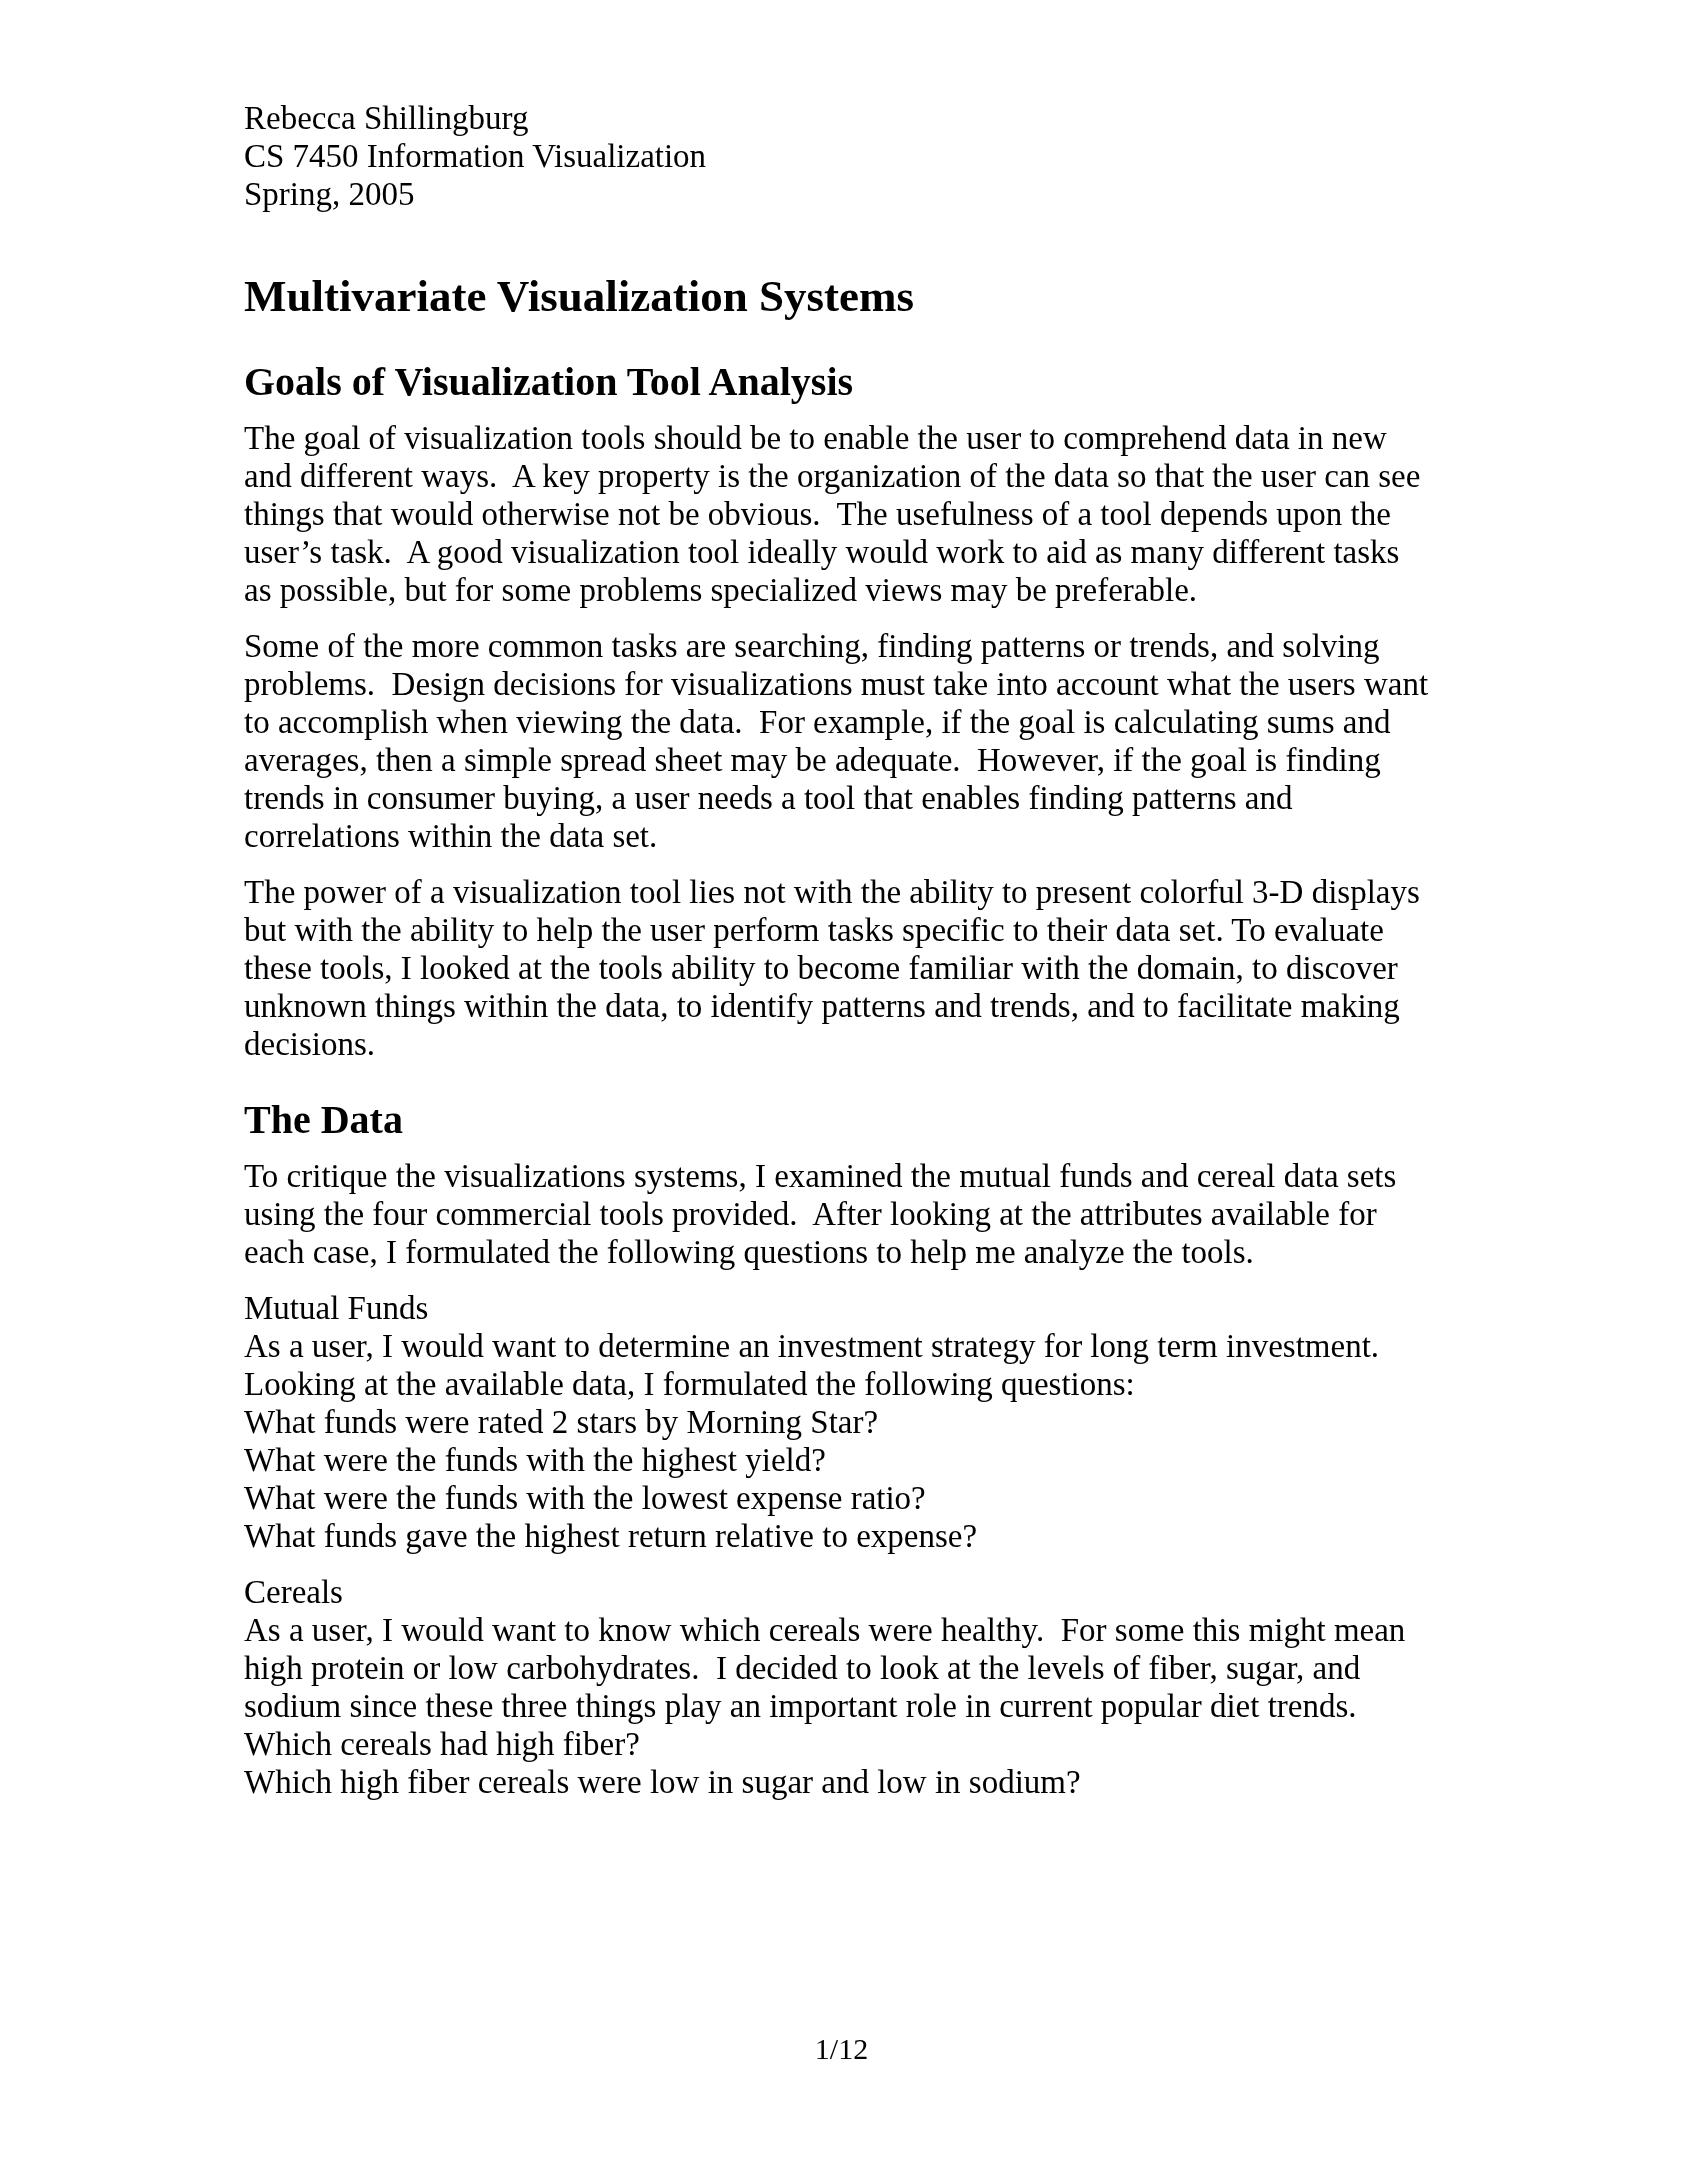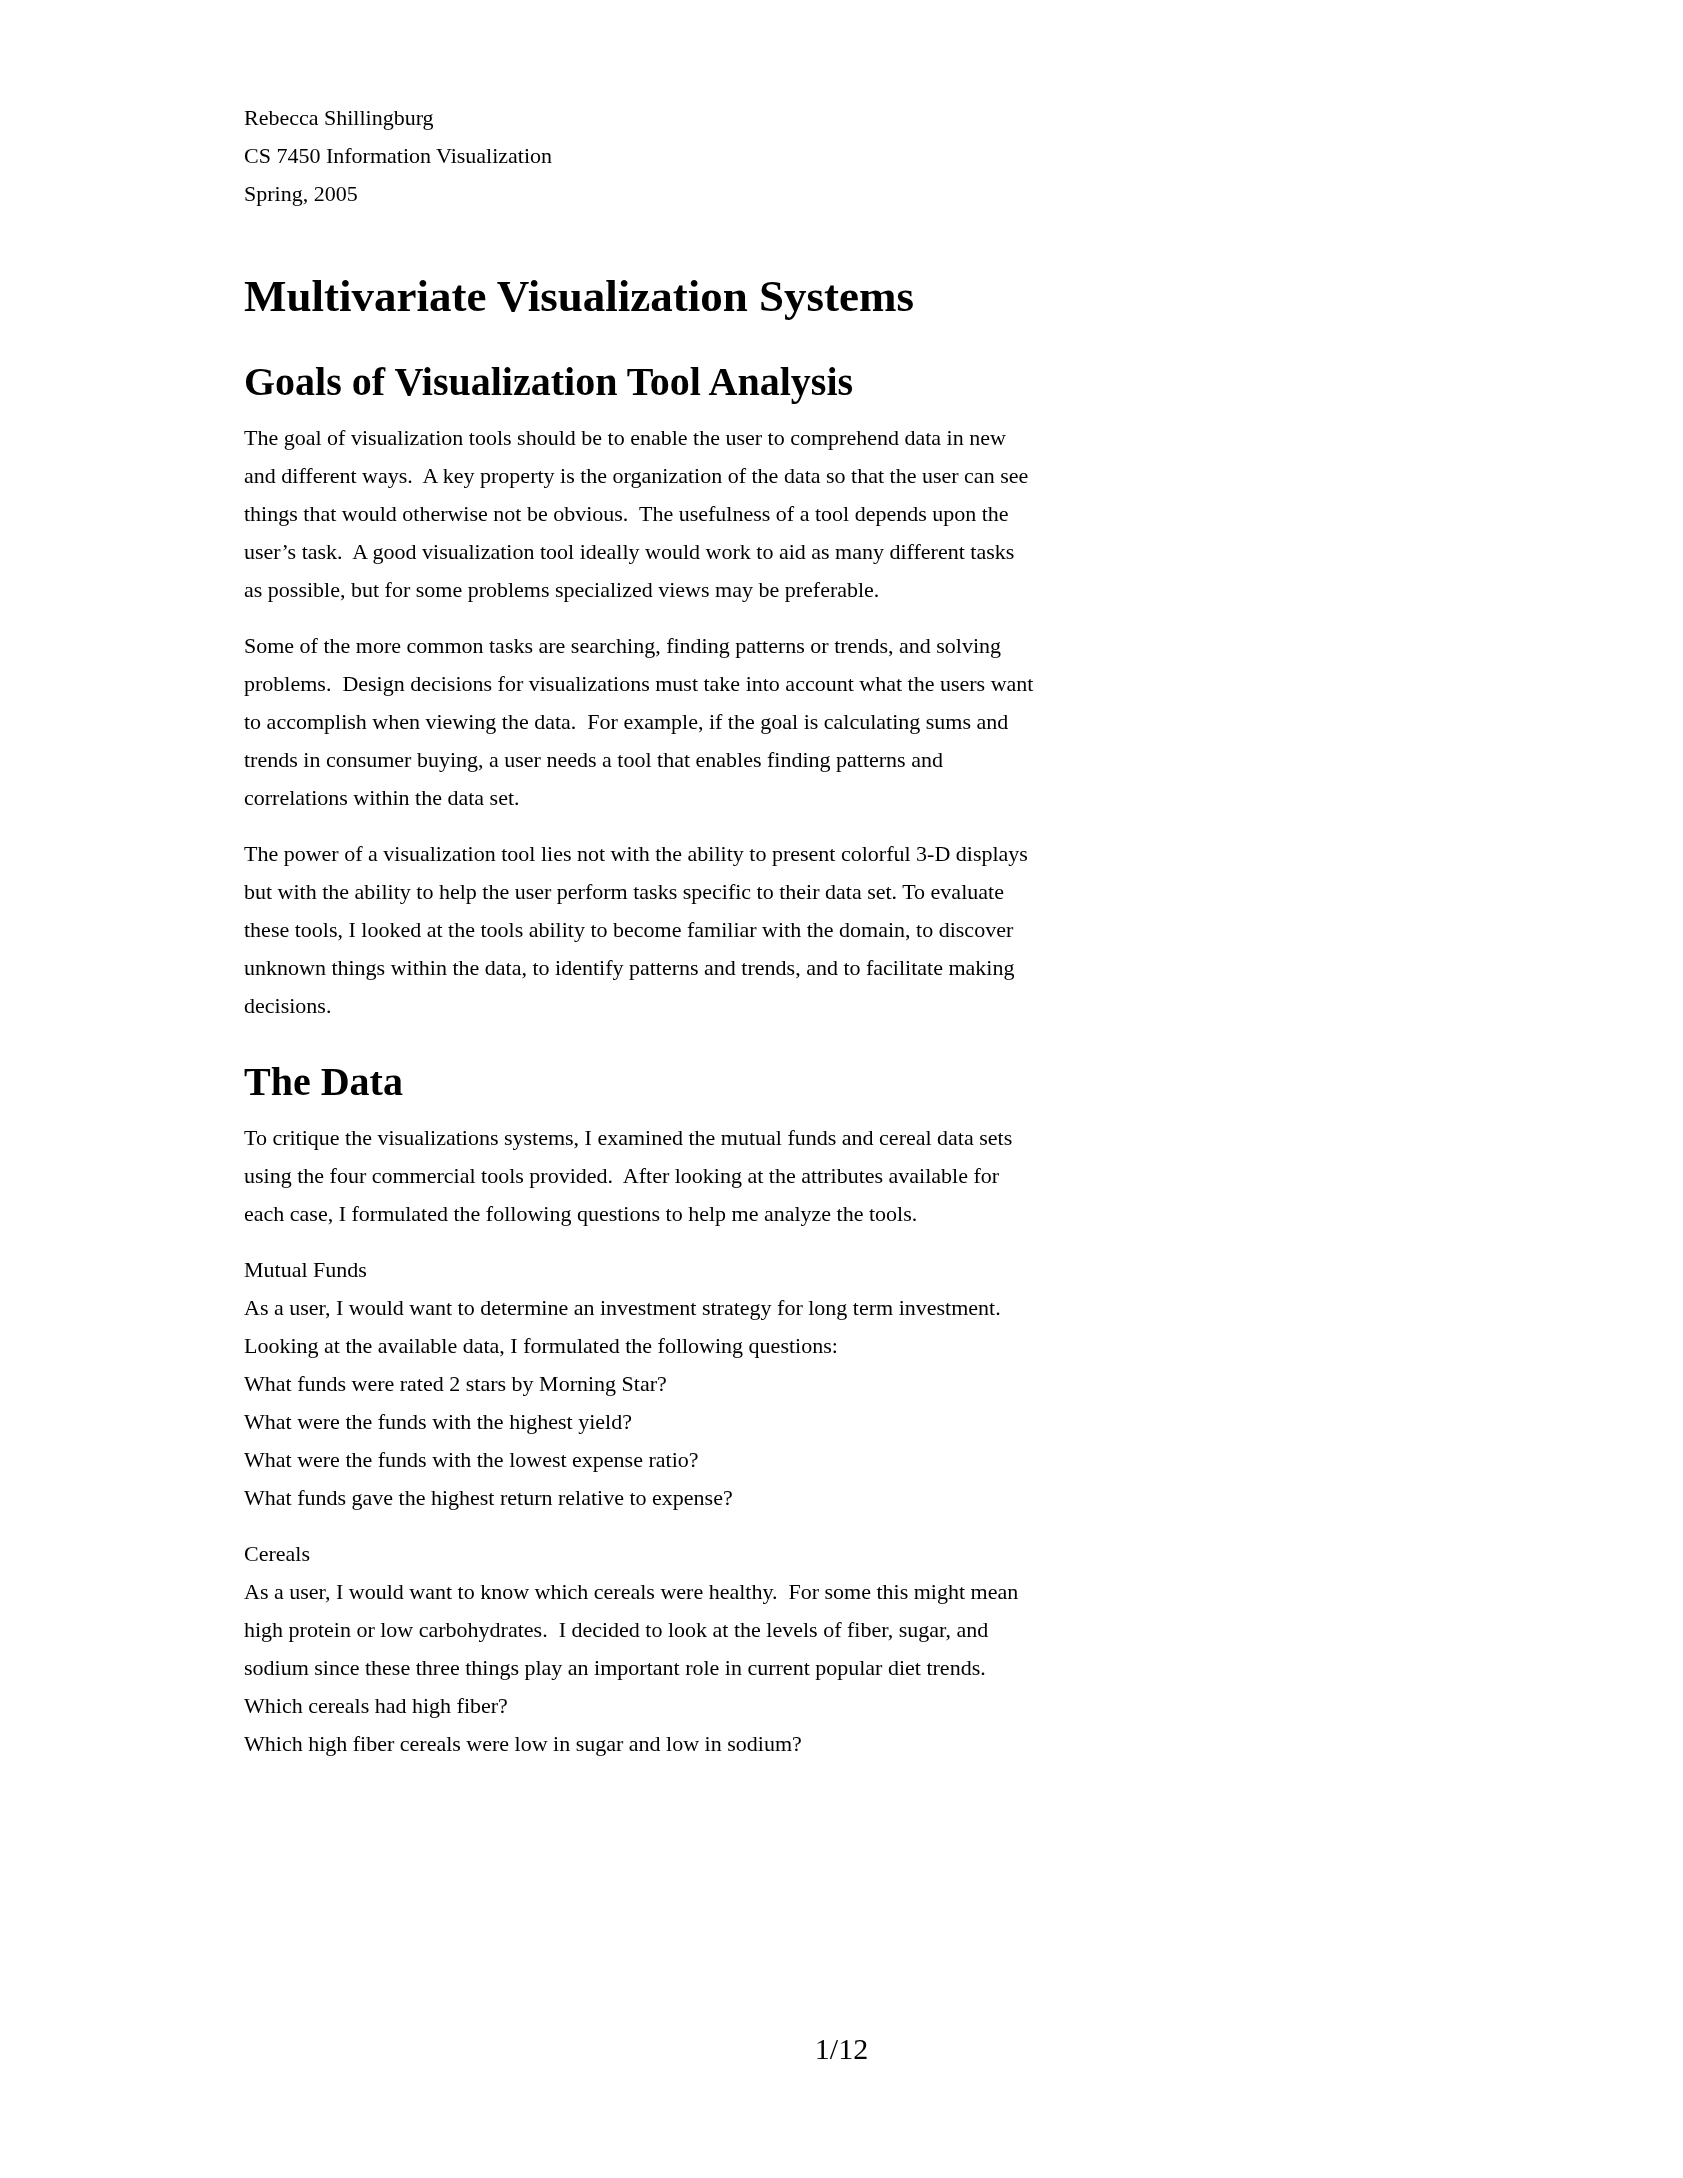--- a/index.html
+++ b/index.html
@@ -16,21 +16,21 @@
     font-family: "Liberation Serif", serif;
     color: #000000;
   }
   .content {
     position: absolute;
     left: 244px;
     top: 99px;
     width: 1247px;
   }
   .tline {
-    font-size: 22px;
+    font-size: 33px;
     line-height: 38px;
     white-space: pre;
   }
   .header-block .tline {
     white-space: pre;
   }
   .doc-title {
     font-size: 45px;
     line-height: 57px;
     font-weight: bold;
@@ -77,20 +77,21 @@
         <div class="tline">The goal of visualization tools should be to enable the user to comprehend data in new</div>
         <div class="tline">and different ways.  A key property is the organization of the data so that the user can see</div>
         <div class="tline">things that would otherwise not be obvious.  The usefulness of a tool depends upon the</div>
         <div class="tline">user’s task.  A good visualization tool ideally would work to aid as many different tasks</div>
         <div class="tline">as possible, but for some problems specialized views may be preferable.</div>
       </div>
     <div class="para">
         <div class="tline">Some of the more common tasks are searching, finding patterns or trends, and solving</div>
         <div class="tline">problems.  Design decisions for visualizations must take into account what the users want</div>
         <div class="tline">to accomplish when viewing the data.  For example, if the goal is calculating sums and</div>
+        <div class="tline">averages, then a simple spread sheet may be adequate.  However, if the goal is finding</div>
         <div class="tline">trends in consumer buying, a user needs a tool that enables finding patterns and</div>
         <div class="tline">correlations within the data set.</div>
       </div>
     <div class="para">
         <div class="tline">The power of a visualization tool lies not with the ability to present colorful 3-D displays</div>
         <div class="tline">but with the ability to help the user perform tasks specific to their data set. To evaluate</div>
         <div class="tline">these tools, I looked at the tools ability to become familiar with the domain, to discover</div>
         <div class="tline">unknown things within the data, to identify patterns and trends, and to facilitate making</div>
         <div class="tline">decisions.</div>
       </div>

